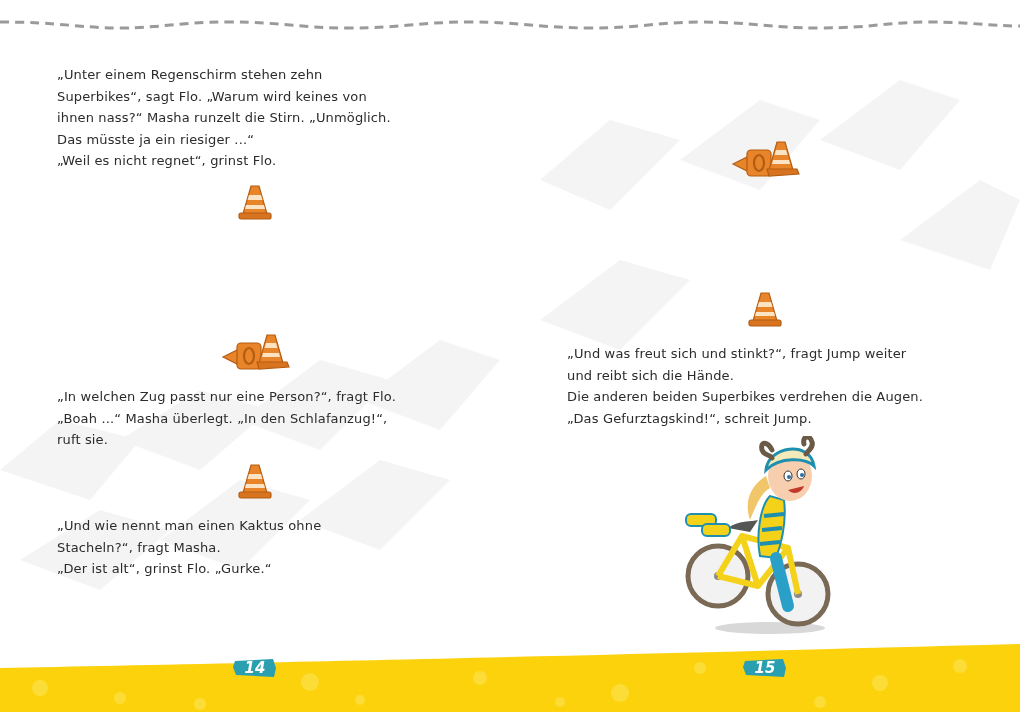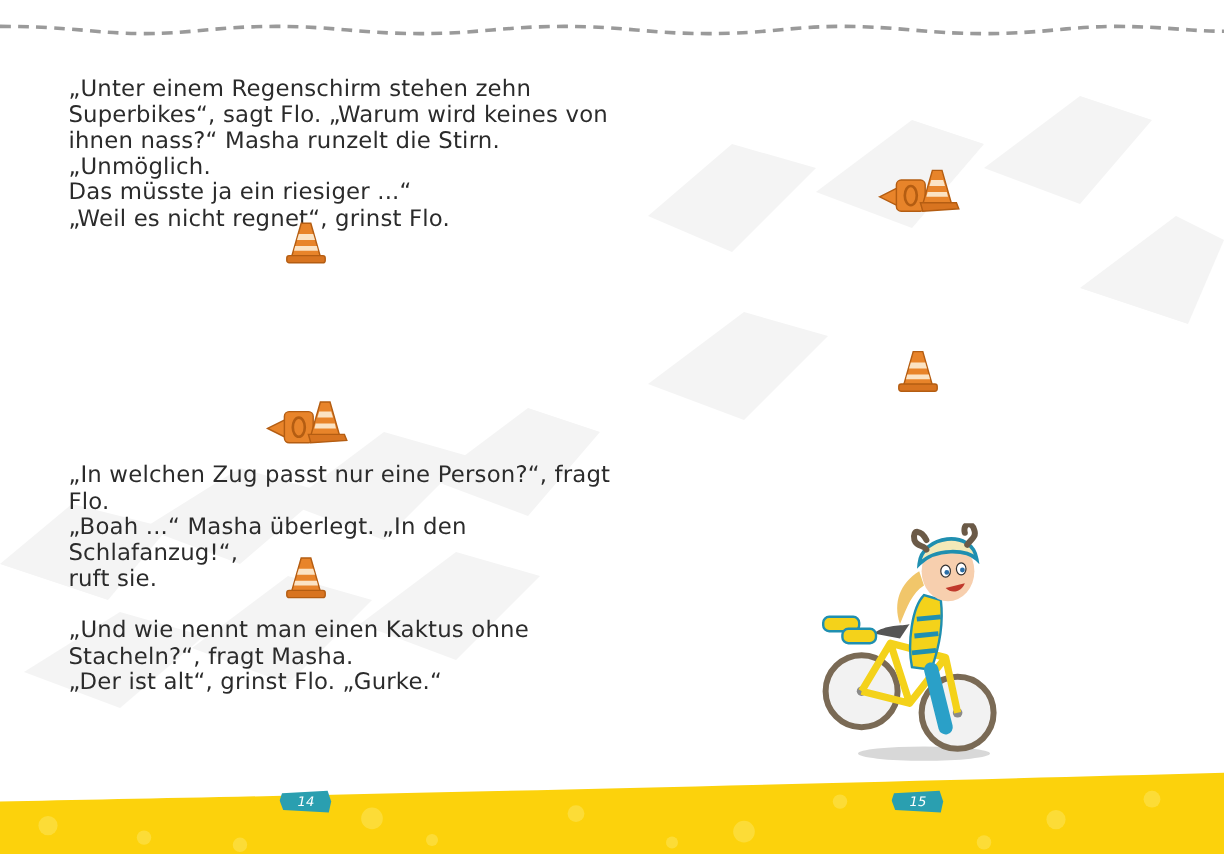--- a/index.html
+++ b/index.html
@@ -10,33 +10,33 @@
       color: #2a2a2a;
     }
     .spread { position: absolute; inset: 0; }
     .top-dash { position: absolute; left: 0; top: 12px; width: 1020px; height: 24px; }
     .bg-tracks { position: absolute; left: 0; top: 0; width: 1020px; height: 712px; pointer-events: none; }
     .page { position: absolute; top: 0; height: 712px; }
     .page-left { left: 0; width: 510px; }
     .page-right { left: 510px; width: 510px; }
     .para {
       position: absolute; margin: 0;
-      font-size: 19px; line-height: 21.6px; letter-spacing: 0.15px;
+      font-size: 13px; line-height: 21.6px; letter-spacing: 0.15px;
       white-space: pre-line; color: #2b2b2b;
     }
     .divider { position: absolute; }
     .footer { position: absolute; left: 0; top: 638px; width: 1020px; height: 74px; }
     .page-tag {
       position: absolute; width: 44px; height: 20px;
       display: flex; align-items: center; justify-content: center;
     }
     .page-tag svg { position: absolute; left: 0; top: 0; }
     .page-num {
-      position: relative; color: #ffffff; font-weight: normal; font-style: italic;
-      font-size: 11px; font-family: "DejaVu Sans", sans-serif;
+      position: relative; color: #ffffff; font-weight: bold; font-style: italic;
+      font-size: 15px; font-family: "DejaVu Sans", sans-serif;
     }
     .illustration { position: absolute; left: 680px; top: 436px; width: 160px; height: 200px; }
   </style>
 </head>
 <body>
 
 <div class="spread">
 
   <svg class="bg-tracks" viewBox="0 0 1020 712">
     <g fill="#f4f4f4">
@@ -113,20 +113,24 @@
     </svg>
 
 
     <svg class="divider" style="left:238px; top:291px;" width="34" height="38" viewBox="0 0 34 38">
       <path d="M13,2 L21,2 L29,30 L5,30 Z" fill="#e8842a" stroke="#b45d12" stroke-width="1.2"></path>
       <path d="M11,11 L23,11 L24.5,16 L9.5,16 Z" fill="#fbe3c4"></path>
       <path d="M8,21 L26,21 L27,25 L7,25 Z" fill="#fbe3c4"></path>
       <rect x="1" y="29" width="32" height="6" rx="2" fill="#d87420" stroke="#b45d12" stroke-width="1.2"></rect>
     </svg>
 
+    <p class="para" style="left:57px; top:343px;">„Und was freut sich und stinkt?“, fragt Jump weiter
+und reibt sich die Hände.
+Die anderen beiden Superbikes verdrehen die Augen.
+„Das Gefurztagskind!“, schreit Jump.</p>
   </section>
 
   <svg class="illustration" viewBox="0 0 160 200">
     <ellipse cx="90" cy="192" rx="55" ry="6" fill="#d8d8d8"></ellipse>
 
     <circle cx="38" cy="140" r="30" fill="#f2f2f2" stroke="#7a6a55" stroke-width="5"></circle>
     <circle cx="118" cy="158" r="30" fill="#f2f2f2" stroke="#7a6a55" stroke-width="5"></circle>
     <circle cx="38" cy="140" r="4" fill="#8a8a8a"></circle>
     <circle cx="118" cy="158" r="4" fill="#8a8a8a"></circle>
 

